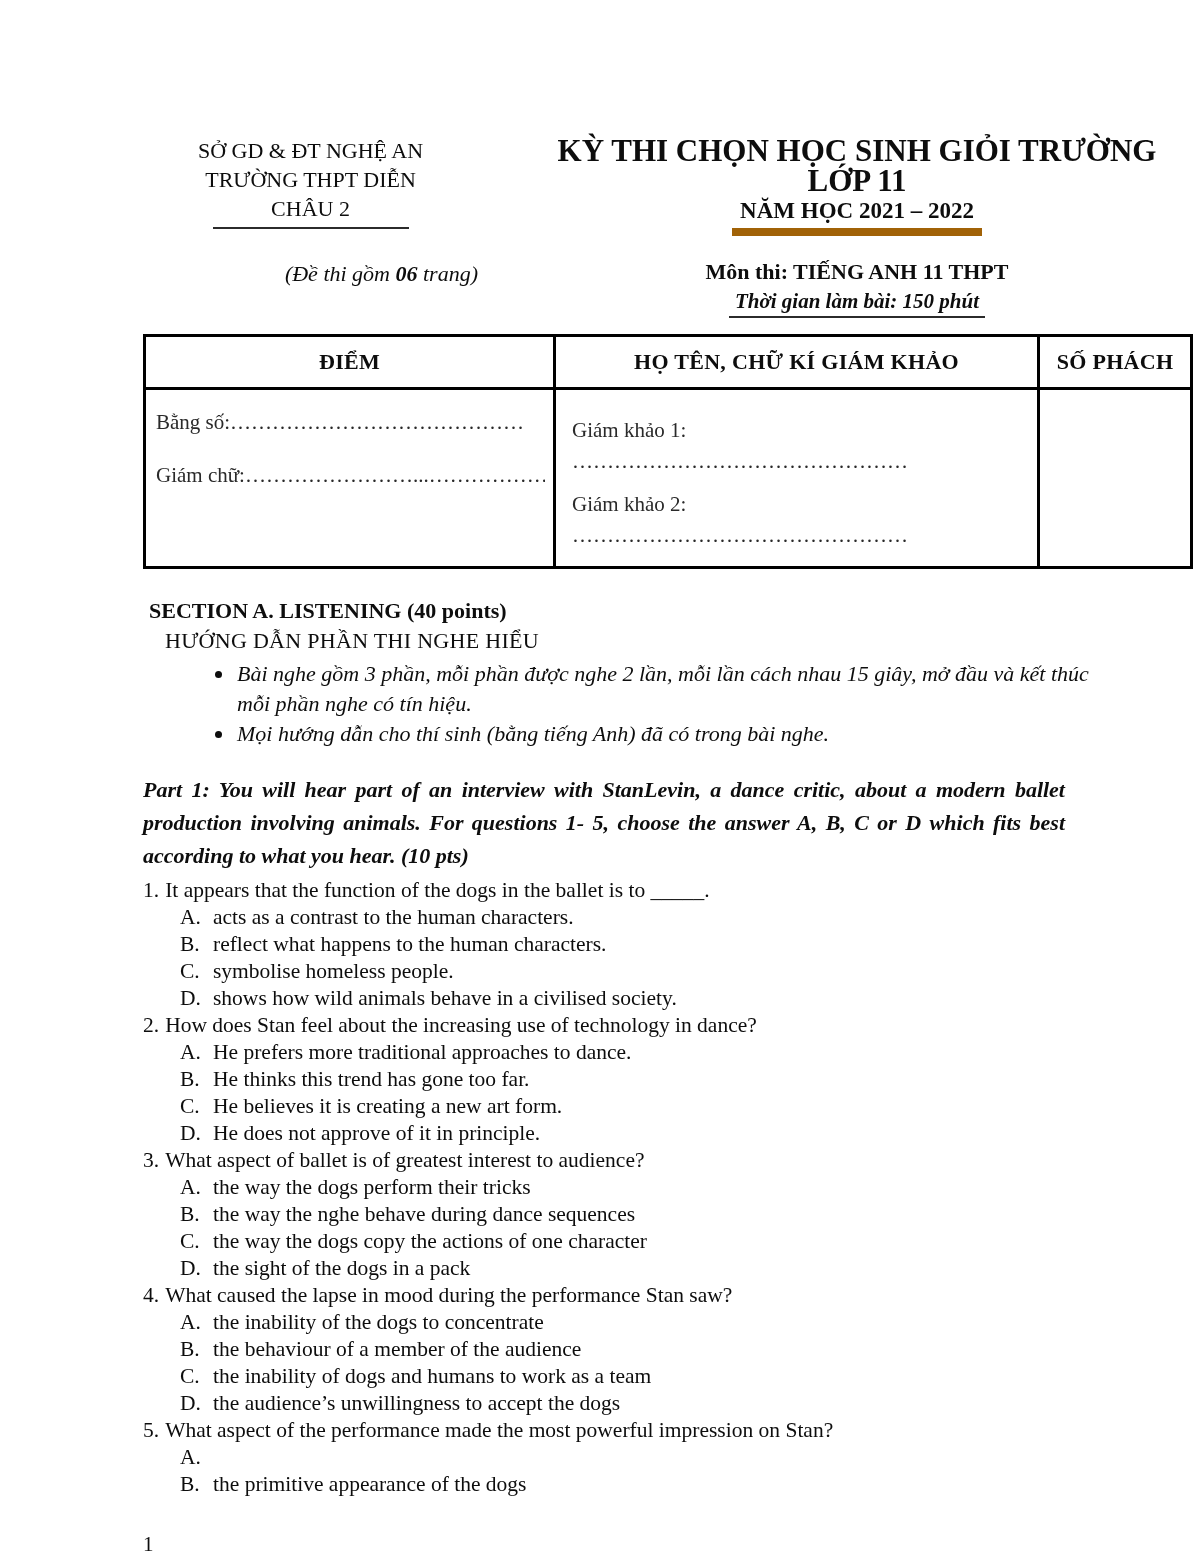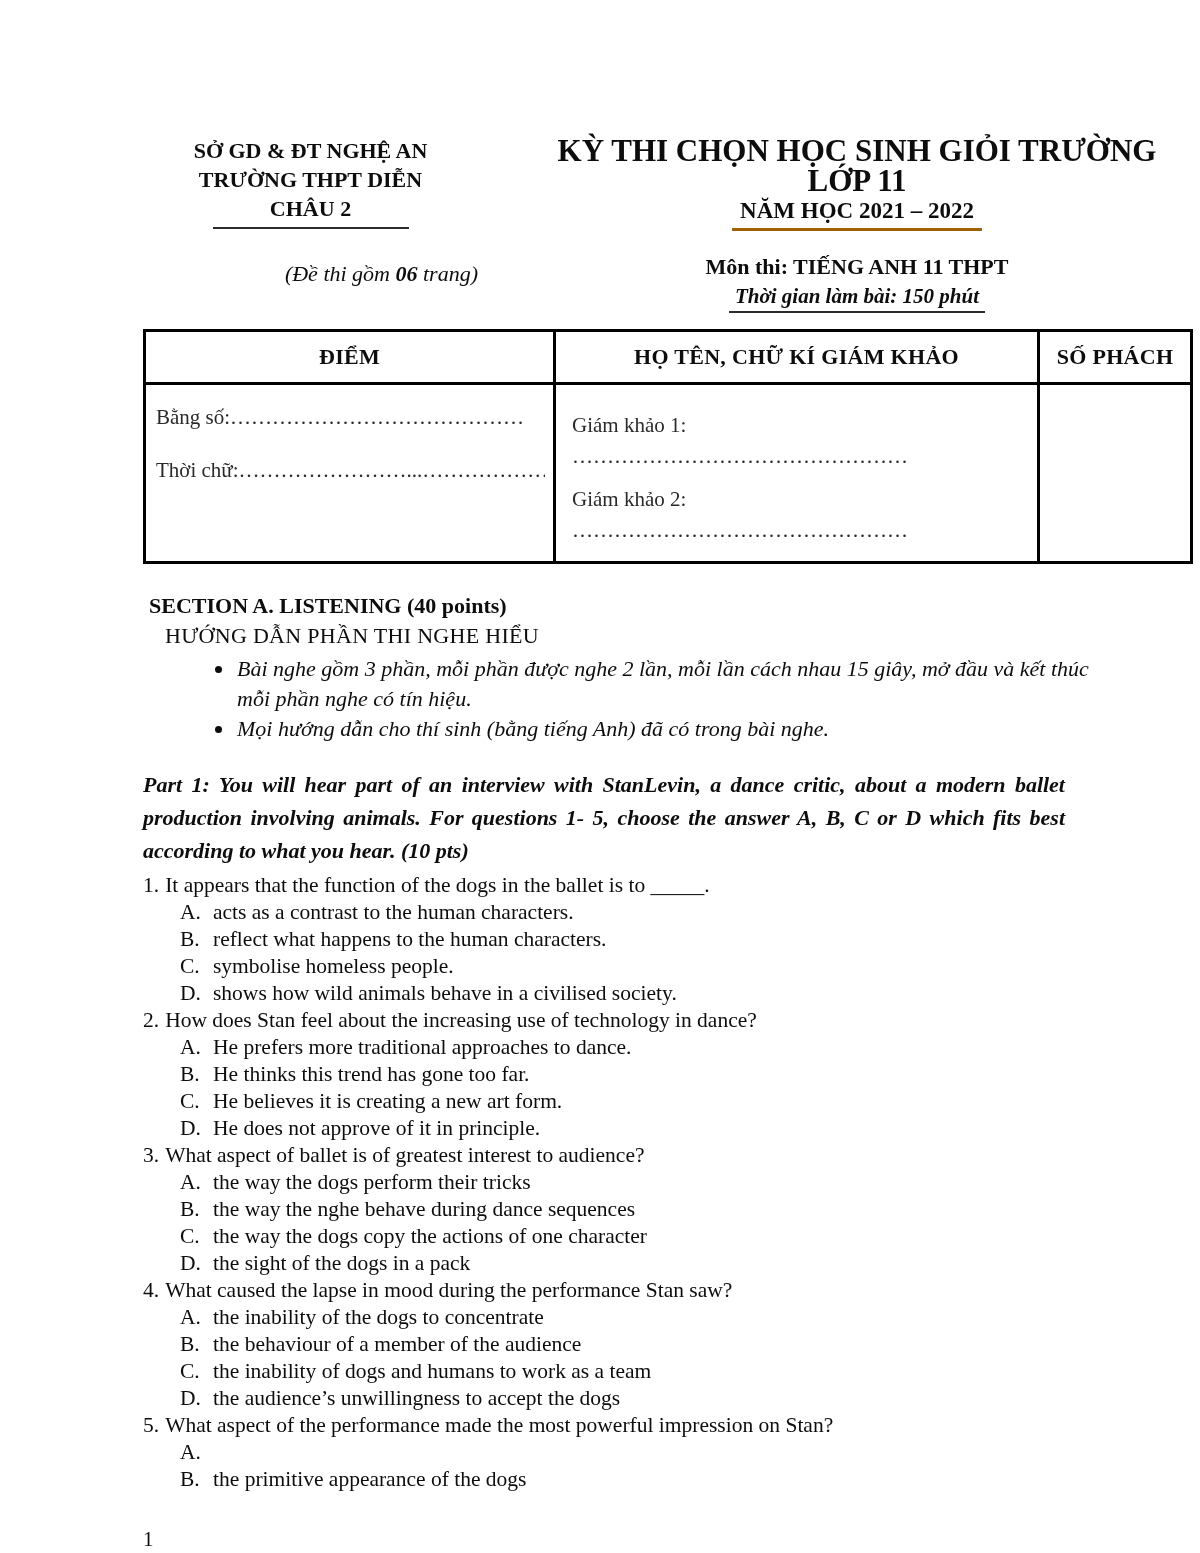--- a/index.html
+++ b/index.html
@@ -8,26 +8,26 @@
     width: 1200px; height: 1553px;
     font-family: "Liberation Serif", serif;
     color: #0d0d0d;
     overflow: hidden;
   }
   .page { width: 1200px; height: 1553px; padding: 136px 10px 0 143px; }
 
   
   .header { display: flex; align-items: flex-start; }
   .header-left { width: 335px; text-align: center; }
-  .org-line { font-weight: 700; font-size: 22px; line-height: 29px; }
+  .org-line { font-weight: 400; font-size: 22px; line-height: 29px; }
   .left-rule { width: 196px; border-bottom: 2px solid #2b2b2b; margin: 4px auto 0; }
   .exam-note { margin-top: 32px; text-align: right; font-style: italic; font-size: 22px; white-space: nowrap; }
   .header-right { flex: 1; text-align: center; padding-left: 46px; }
   .exam-title { font-weight: 700; font-size: 31px; line-height: 30px; }
-  .exam-year { font-weight: 700; font-size: 23px; line-height: 30px; display: inline-block; border-bottom: 3px solid #a16207; padding: 0 8px 2px; }
+  .exam-year { font-weight: 700; font-size: 23px; line-height: 30px; display: inline-block; border-bottom: 8px solid #a16207; padding: 0 8px 2px; }
   .exam-subject { font-weight: 700; font-size: 22px; line-height: 28px; margin-top: 22px; }
   .exam-duration { font-weight: 700; font-style: italic; font-size: 21px; line-height: 26px; display: inline-block; border-bottom: 2px solid #2b2b2b; padding: 0 6px 2px; margin-top: 2px; }
 
   
   .grade-table { border-collapse: collapse; table-layout: fixed; width: 1047px; margin-top: 16px; }
   .grade-table th, .grade-table td { border: 3px solid #000; }
   .grade-table th { height: 53px; font-size: 22px; font-weight: 700; text-align: center; letter-spacing: 0.3px; }
   .col-score   { width: 410px; }
   .col-name    { width: 484px; }
   .col-code    { width: 153px; }
@@ -77,21 +77,21 @@
   <table class="grade-table">
     <tbody>
         <tr>
       <th class="col-score">ĐIỂM</th>
       <th class="col-name">HỌ TÊN, CHỮ KÍ GIÁM KHẢO</th>
       <th class="col-code">SỐ PHÁCH</th>
     </tr>
     <tr>
       <td class="score-cell">
         <div class="score-line"><span>Bằng số:</span><span>……………………………………</span></div>
-        <div class="score-line"><span>Thời chữ:</span><span>……………………...………………</span></div>
+        <div class="score-line"><span>Giám chữ:</span><span>……………………...………………</span></div>
       </td>
       <td class="examiner-cell">
         <div class="examiner-label">Giám khảo 1:</div>
         <div class="dots-line">…………………………………………</div>
         <div class="examiner-label">Giám khảo 2:</div>
         <div class="dots-line">…………………………………………</div>
       </td>
       <td></td>
     </tr>
   </tbody>

